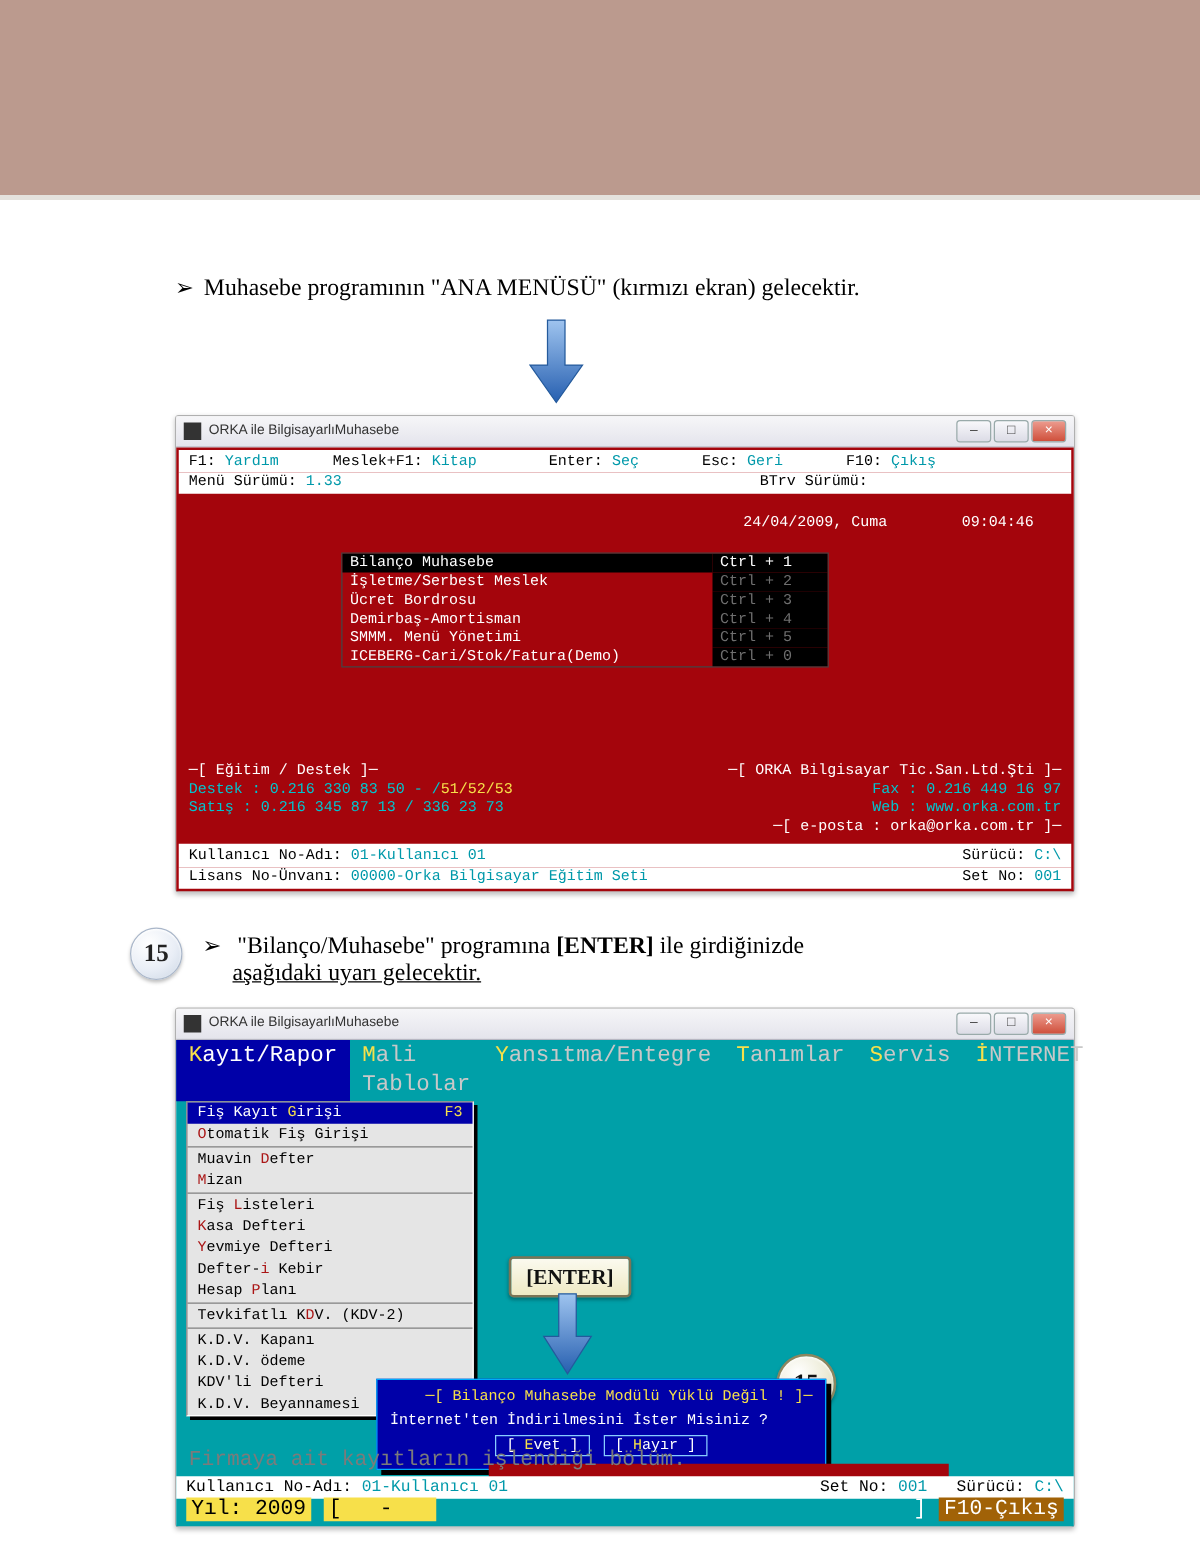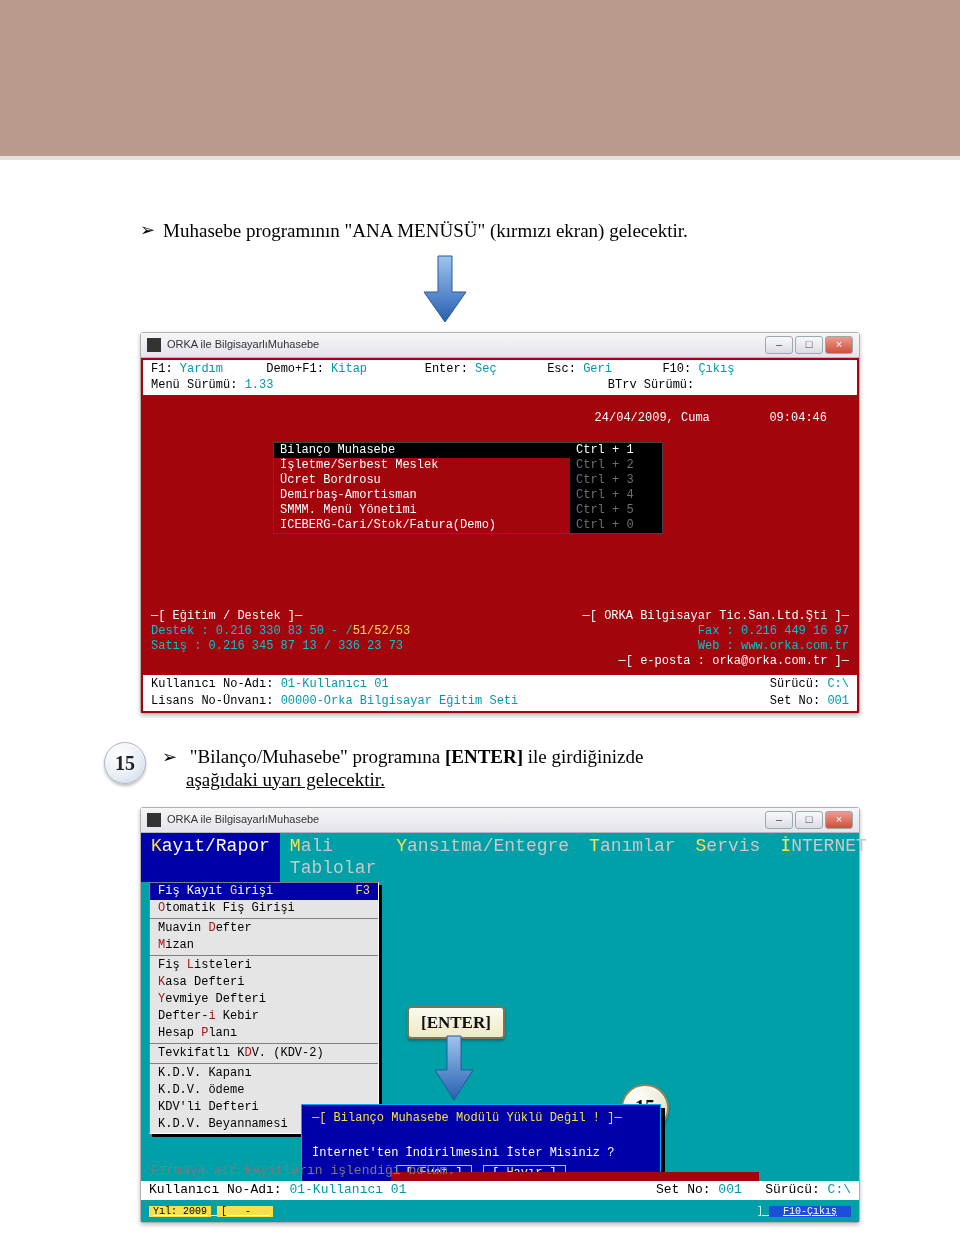--- a/index.html
+++ b/index.html
@@ -107,32 +107,32 @@
     font-family:"Times New Roman",serif; font-weight:bold; font-size:20px; color:#111;
   }
 
   .arrow2 { position:absolute; top:152px; left:290px; }
 
   .dialog {
     position:absolute; top:222px; left:160px; width:360px;
     background:#0000a8; color:#fff; border:1px solid #0af; padding:6px 10px 10px;
     box-shadow:4px 4px 0 #000;
   }
-  .dialog .title { color:#f7e04a; text-align:left; margin-bottom:20px; }
+  .dialog .title { color:#f7e04a; text-align:right; margin-bottom:4px; }
   .dialog .q { text-align:left; }
   .dialog .btns { text-align:center; margin-top:4px; }
   .dbtn { display:inline-block; padding:0 8px; background:#0000a8; color:#fff; border:1px solid #8cf; margin:0 2px; }
   .dbtn .h { color:#f7e04a; }
 
   .redband { position:absolute; top:290px; left:250px; right:100px; height:18px; background:#a4050c; }
-  .grayhint { position:absolute; bottom:42px; left:10px; color:#7b7b7b; font-size:13px; }
+  .grayhint { position:absolute; bottom:42px; left:10px; color:#7b7b7b; font-size:17px; }
   .whitebar { position:absolute; bottom:22px; left:0; right:0; background:#fff; color:#000; padding:1px 8px; display:flex; justify-content:space-between; font-size:13px; }
-  .cyanbar  { position:absolute; bottom:2px; left:0; right:0; padding:1px 8px; display:flex; justify-content:space-between; font-size:10px;text-decoration:underline; }
+  .cyanbar  { position:absolute; bottom:2px; left:0; right:0; padding:1px 8px; display:flex; justify-content:space-between; font-size:17px; }
   .cyanbar .y { background:#f7e04a; color:#000; padding:0 4px; }
-  .redkey { background:#1d4ed8; color:#fff; padding:0 14px; }
+  .redkey { background:#a16207; color:#fff; padding:0 4px; }
 
   .pagenum { text-align:center; font-family:"Times New Roman",serif; font-size:17px; margin-top:30px; }
 </style>
 </head>
 <body>
 
 <div class="top-band"></div>
 
 <div class="content">
 
@@ -165,21 +165,21 @@
         <div class="winbtn close">×</div>
       </div>
     </div>
 
     <div class="redscreen">
 
       <div class="red-top">
         <span>F1:</span>
         <span class="cyantxt" style="color:#0099aa">Yardım</span>
         &nbsp;&nbsp;&nbsp;&nbsp;
-        <span>Demo+F1:</span>
+        <span>Meslek+F1:</span>
         <span style="color:#0099aa">Kitap</span>
         &nbsp;&nbsp;&nbsp;&nbsp;&nbsp;&nbsp;
         <span>Enter:</span>
         <span style="color:#0099aa">Seç</span>
         &nbsp;&nbsp;&nbsp;&nbsp;&nbsp;
         <span>Esc:</span>
         <span style="color:#0099aa">Geri</span>
         &nbsp;&nbsp;&nbsp;&nbsp;&nbsp;
         <span>F10:</span>
         <span style="color:#0099aa">Çıkış</span>

